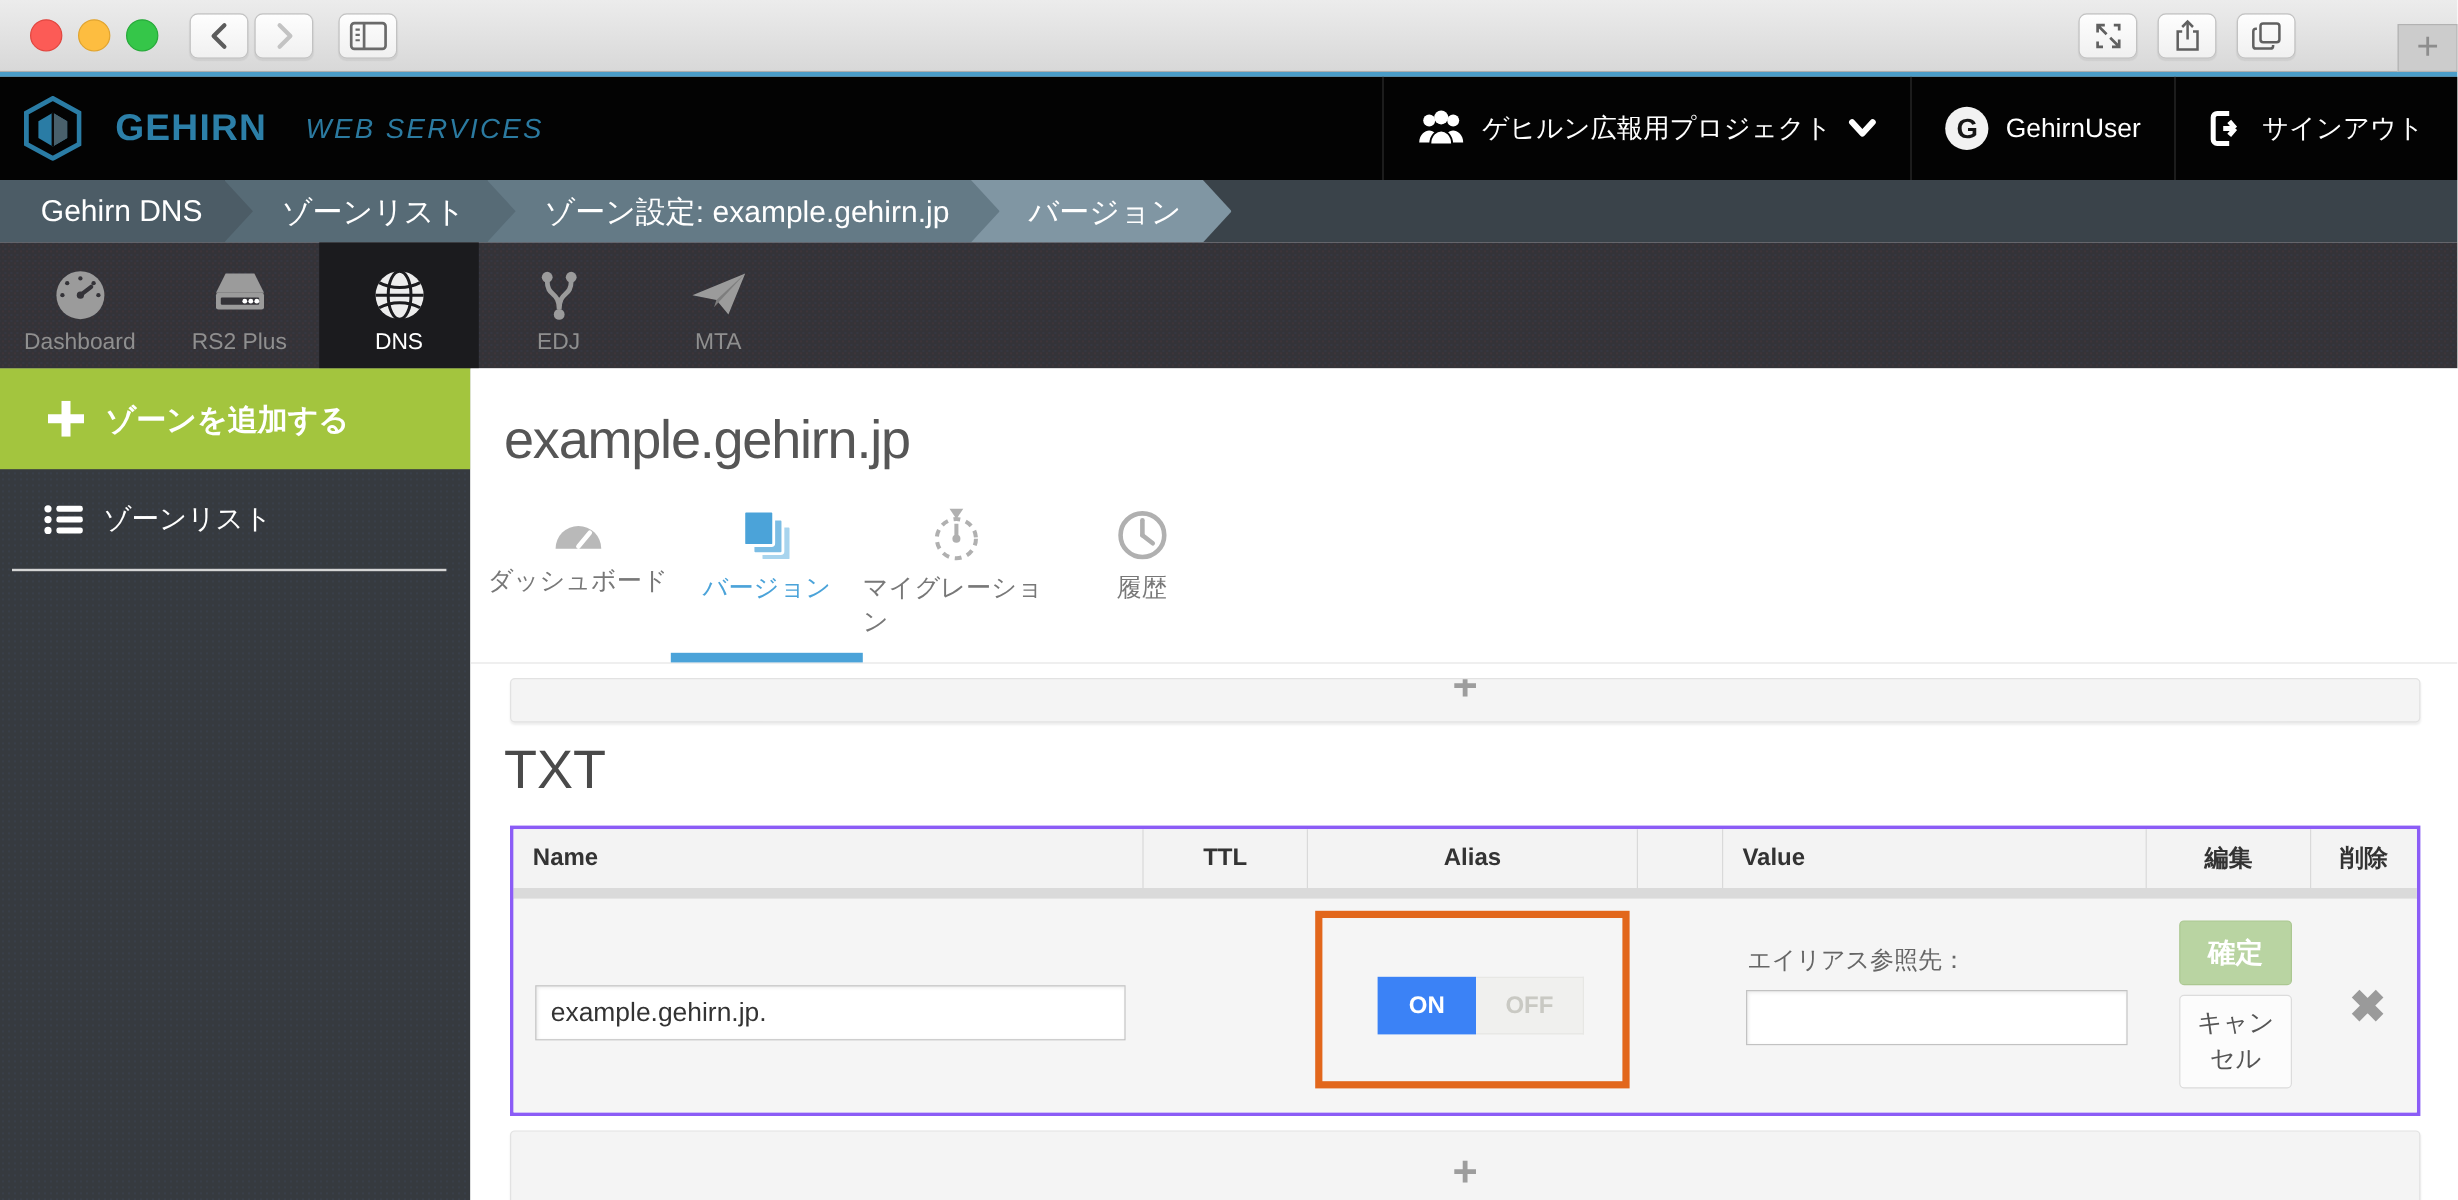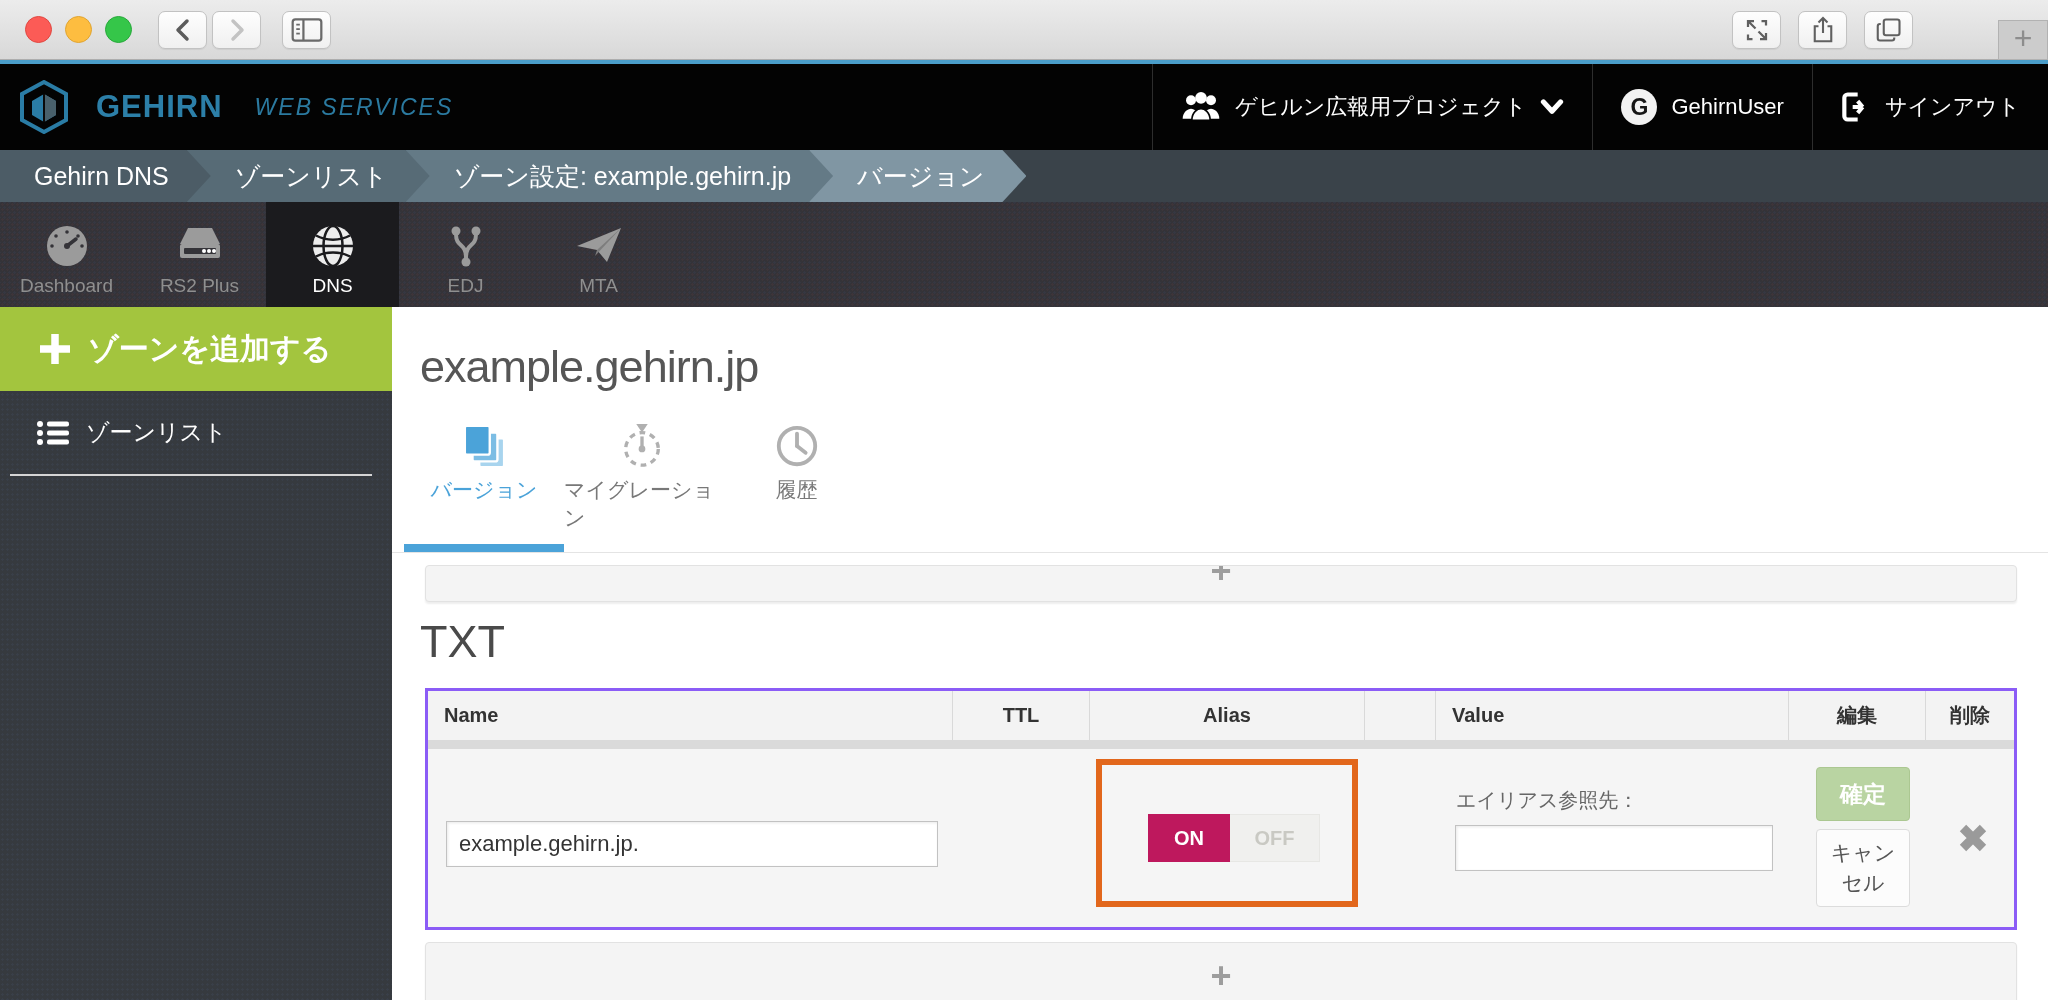--- a/index.html
+++ b/index.html
@@ -43,21 +43,21 @@
     background-image:radial-gradient(rgba(255,90,90,.05) 1px, rgba(0,0,0,0) 1.2px), radial-gradient(rgba(90,140,255,.05) 1px, rgba(0,0,0,0) 1.2px);
     background-size:5px 5px; background-position:0 0, 2px 3px; }
   .nav-item { width:133px; display:flex; flex-direction:column; align-items:center; justify-content:flex-end; padding-bottom:10px; gap:5px; color:#8f8f8f; font-size:19px; cursor:pointer;text-align:right; }
   .nav-item svg { display:block; }
   .nav-item.active { background:#1b1b1e; color:#ffffff; }
 
   
   .bodyrow { display:flex; height:693px; }
   .sidebar { width:392px; background:#363a3f; flex:none;
     background-image:radial-gradient(rgba(120,160,255,.05) 1px, rgba(0,0,0,0) 1.2px); background-size:5px 5px; }
-  .add-zone { height:84px; background:#a3c53e; display:flex; align-items:center; gap:18px; padding-left:40px; color:#fff; font-size:30px; font-weight:bold; cursor:pointer; }
+  .add-zone { height:84px; background:#a3c53e; display:flex; align-items:center; gap:18px; padding-left:40px; color:#fff; font-size:25px; font-weight:bold; cursor:pointer; }
   .zone-list { height:83px; display:flex; align-items:center; gap:16px; padding-left:36px; color:#fff; font-size:23px; cursor:pointer; }
   .side-divider { border-bottom:2px solid #d5d5d5; margin:0 20px 0 10px; }
 
   
   .main { flex:1; background:#fff; position:relative; overflow:hidden; }
   .page-title { margin:34px 0 0 28px; font-size:45px; font-weight:400; color:#565656; letter-spacing:-1px; }
   .tabs-wrap { border-bottom:1px solid #e4e4e4; margin-top:24px; }
   .tabs { display:flex; margin-left:12px; }
   .tab { width:155px; display:flex; flex-direction:column; align-items:center; gap:7px; padding:6px 0 12px 0; color:#787878; font-size:21px; border-bottom:8px solid transparent; cursor:pointer; }
   .tab.w2 { width:160px; }
@@ -78,21 +78,21 @@
   .c-name { width:525px; } .c-ttl { width:137px; } .c-alias { width:275px; } .c-blank { width:71px; }
   .c-value { width:353px; } .c-edit { width:137px; } .c-del { flex:1; }
   .tband { height:9px; background:#dadada; }
   .trow { height:178px; background:#f5f5f5; position:relative; }
   .txt-input { position:absolute; background:#fff; border:1px solid #c2c2c2; box-shadow:inset 1px 1px 3px rgba(0,0,0,.09); font-family:"Liberation Sans",sans-serif; font-size:22px; color:#333; padding:0 12px; }
   .name-input { left:18px; top:72px; width:492px; height:46px; }
   .alias-ref-input { left:1027px; top:76px; width:318px; height:46px; }
   .orange-box { position:absolute; left:668px; top:10px; width:262px; height:148px; border:6px solid #e2671c; }
   .toggle { position:absolute; left:720px; top:65px; display:flex; height:48px; }
   .tg { display:flex; align-items:center; justify-content:center; font-size:20px; font-weight:bold; cursor:pointer; }
-  .tg.on { width:82px; background:#be185d; color:#fff; }
+  .tg.on { width:82px; background:#3b82f6; color:#fff; }
   .tg.off { width:90px; background:#f0f0ee; color:#c9c9c3; border:1px solid #e7e7e4; border-left:none; }
   .value-label { position:absolute; left:1028px; top:38px; font-size:20px; color:#666; }
   .confirm-btn { position:absolute; left:1388px; top:18px; width:94px; height:54px; background:#b9d4a2; border:1px solid #abc791; border-radius:4px; color:#fff; font-size:23px; font-weight:bold; cursor:pointer;font-family:Liberation Mono, monospace; }
   .cancel-btn { position:absolute; left:1388px; top:80px; width:94px; height:78px; background:#fcfcfc; border:1px solid #dcdcdc; border-radius:4px; color:#555; font-size:21px; line-height:1.45; padding:5px 6px; text-align:center; word-break:break-all; cursor:pointer; }
   .delete-x { position:absolute; left:1528px; top:72px; cursor:pointer; }
 </style>
 </head>
 <body>
 
 <div class="stage">
@@ -270,20 +270,27 @@
         <span>ゾーンリスト</span>
       </div>
       <div class="side-divider"></div>
     </div>
 
     <div class="main">
       <h1 class="page-title">example.gehirn.jp</h1>
 
       <div class="tabs-wrap">
         <div class="tabs">
+          <div class="tab">
+            <svg width="46" height="40" viewBox="0 0 48 42">
+              <path d="M4 36 a20 20 0 0 1 40 0 z" fill="#b9b9b9"></path>
+              <line x1="24" y1="34" x2="34" y2="22" stroke="#fff" stroke-width="4" stroke-linecap="round"></line>
+            </svg>
+            <span>ダッシュボード</span>
+          </div>
           <div class="tab w2 active">
             <svg width="48" height="46" viewBox="0 0 50 48">
               <rect x="20" y="16" width="26" height="30" rx="2" fill="#a8d4ee" stroke="#fff" stroke-width="2.5"></rect>
               <rect x="13" y="10" width="26" height="30" rx="2" fill="#7cbde4" stroke="#fff" stroke-width="2.5"></rect>
               <rect x="5" y="3" width="26" height="30" rx="2" fill="#4ba3d9" stroke="#fff" stroke-width="2.5"></rect>
             </svg>
             <span>バージョン</span>
           </div>
           <div class="tab">
             <svg width="46" height="46" viewBox="0 0 48 48">

